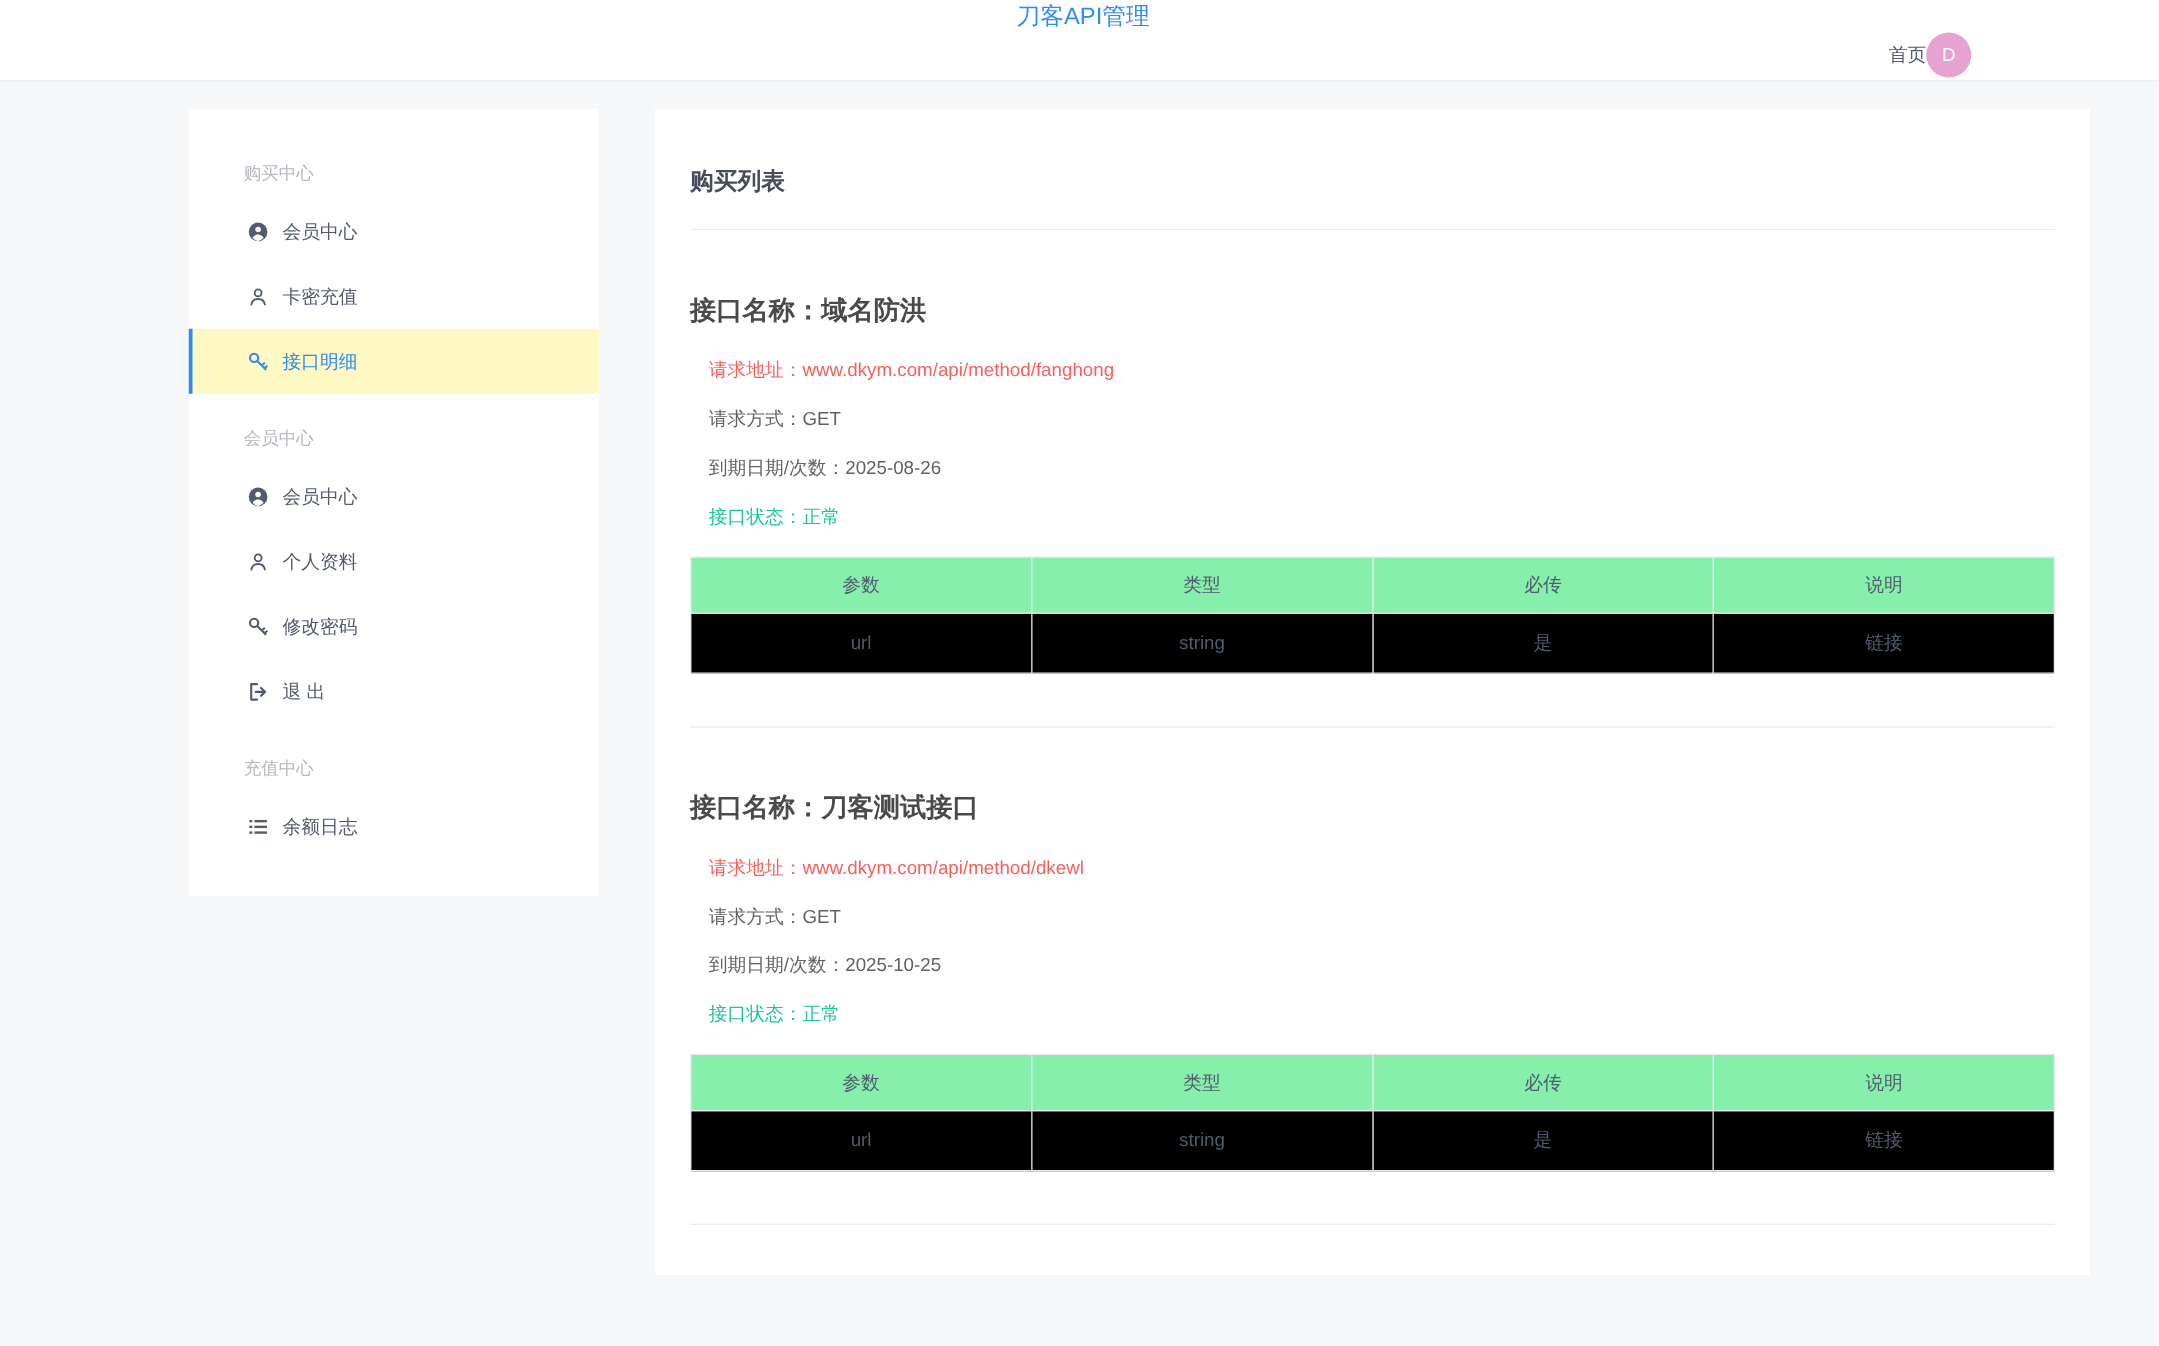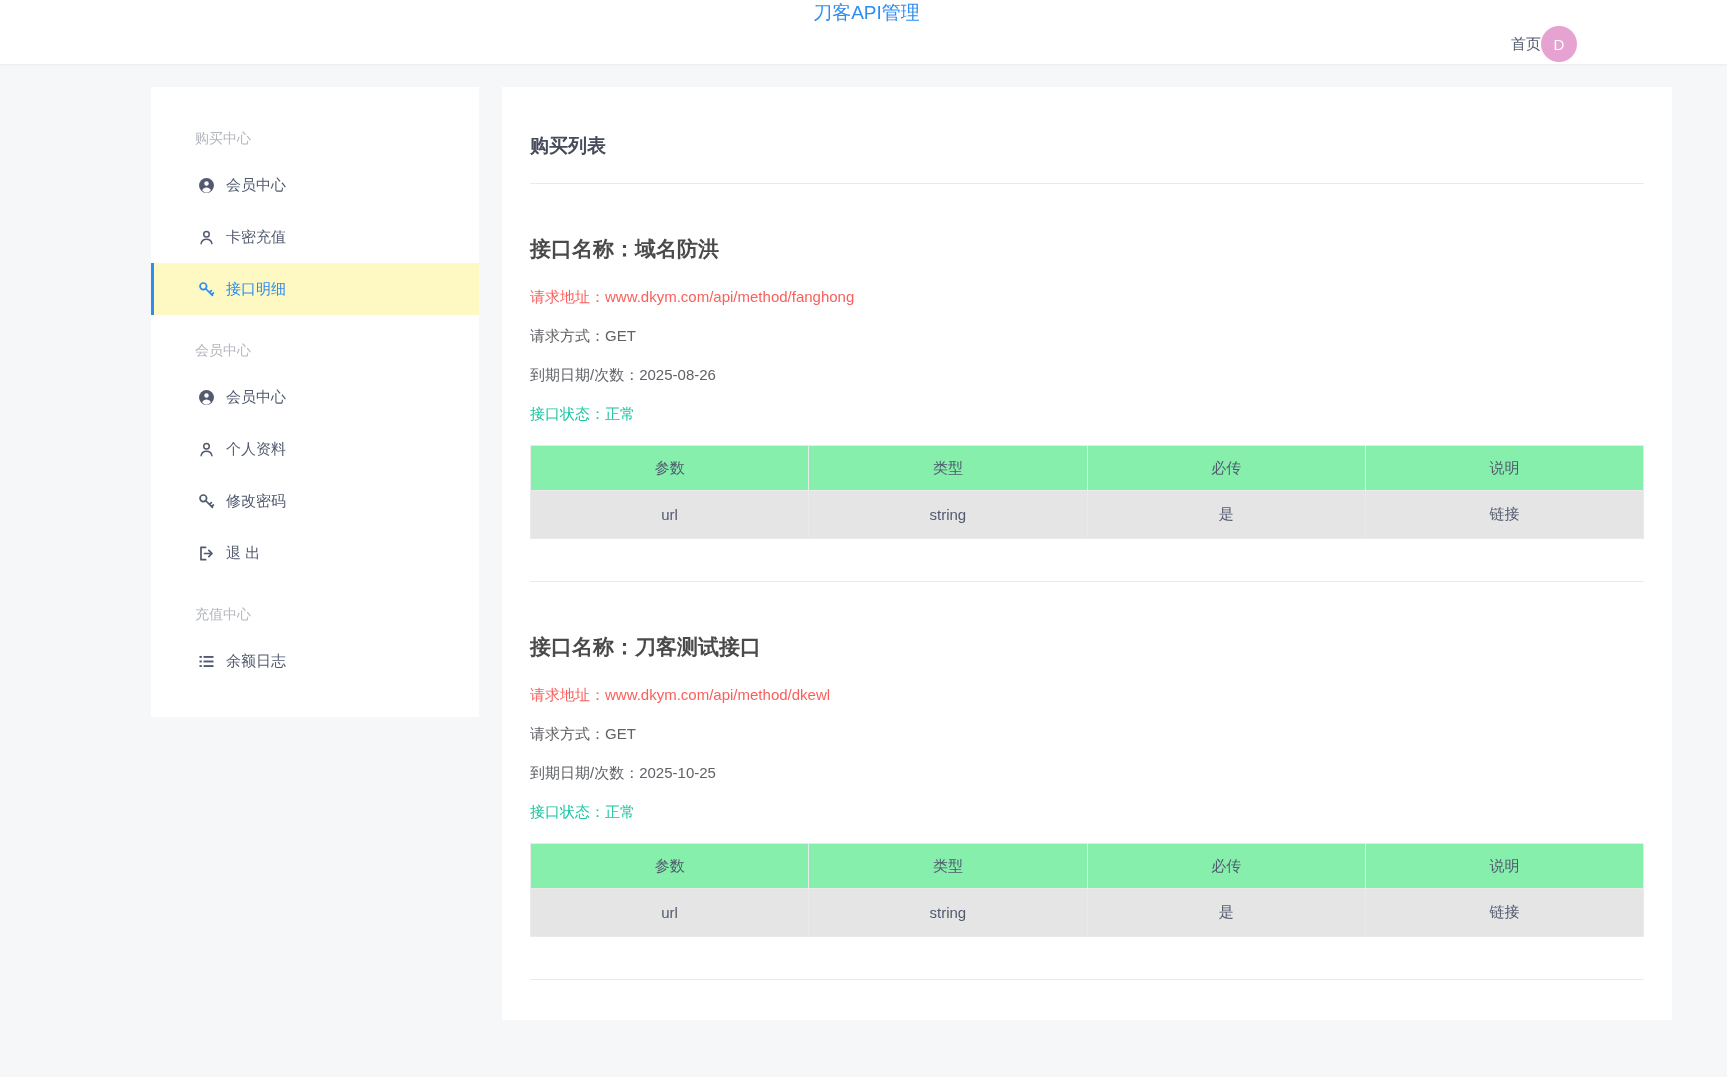--- a/index.html
+++ b/index.html
@@ -24,47 +24,47 @@
   }
   .app-title{font-size:19px;color:var(--primary-blue);cursor:pointer}
   .header-right{margin-left:auto;display:flex;align-items:center;}
   .nav-home{font-size:15px;color:#515a6e;cursor:pointer}
   .avatar{
     width:36px;height:36px;border-radius:50%;background:var(--avatar-pink);
     color:#fff;display:flex;align-items:center;justify-content:center;
     font-size:15px;cursor:pointer;
   }
   
-  .layout{display:flex;align-items:flex-start;padding:23px 55px 0 151px;gap:23px}
+  .layout{display:flex;align-items:flex-start;padding:23px 55px 0 151px;gap:45px}
   
   .sidebar{width:328px;min-height:630px;background:#fff;padding:30px 0 22px}
   .menu-title{padding-left:44px;height:42px;line-height:42px;color:#b2b6bd;font-size:14px}
   .menu-group + .menu-group .menu-title{margin-top:14px}
   .menu-item{
     height:52px;display:flex;align-items:center;padding-left:44px;
     font-size:15px;color:#515a6e;cursor:pointer;border-left:3px solid transparent;
   }
   .menu-item .mi{width:17px;height:17px;margin-right:11px;display:inline-flex;flex:none}
   .menu-item .mi svg{width:100%;height:100%}
   .menu-item.active{color:var(--primary-blue);background:#fef9c3;border-left-color:var(--primary-blue)}
   
   .card{flex:1;background:#fff;min-height:920px;padding:46px 28px 40px}
   .page-title{font-size:19px;font-weight:700;color:#464c5b;margin:0 0 24px;line-height:26px}
   .divider{border-top:1px solid #e8eaec}
   .api-section{margin-top:50px}
   .api-heading{font-size:21px;font-weight:700;color:#4a4a4a;margin:0 0 22px;line-height:30px}
-  .detail{font-size:15px;margin:17px 0;line-height:22px;color:#606266}
+  .detail{font-size:15px;margin:17px 15px;line-height:22px;color:#606266}
   .detail.red{color:var(--danger-red)}
   .detail.teal{color:var(--success-teal)}
   .param-table{width:100%;border-collapse:collapse;table-layout:fixed;margin-top:20px}
   .param-table th,.param-table td{
     border:1px solid #e8eaec;text-align:center;font-size:15px;color:#515a6e;font-weight:400;
   }
   .param-table th{background:#86efac;height:45px}
-  .param-table td{height:48px;background:#e5e5e5}
+  .param-table td{height:48px;background:#000000}
   .section-divider{border-top:1px solid #e8eaec;margin-top:42px}
 </style>
 </head>
 <body>
 
 <header class="header">
   <div class="app-title">刀客API管理</div>
   <div class="header-right">
     <span class="nav-home">首页</span>
     <div class="avatar">

